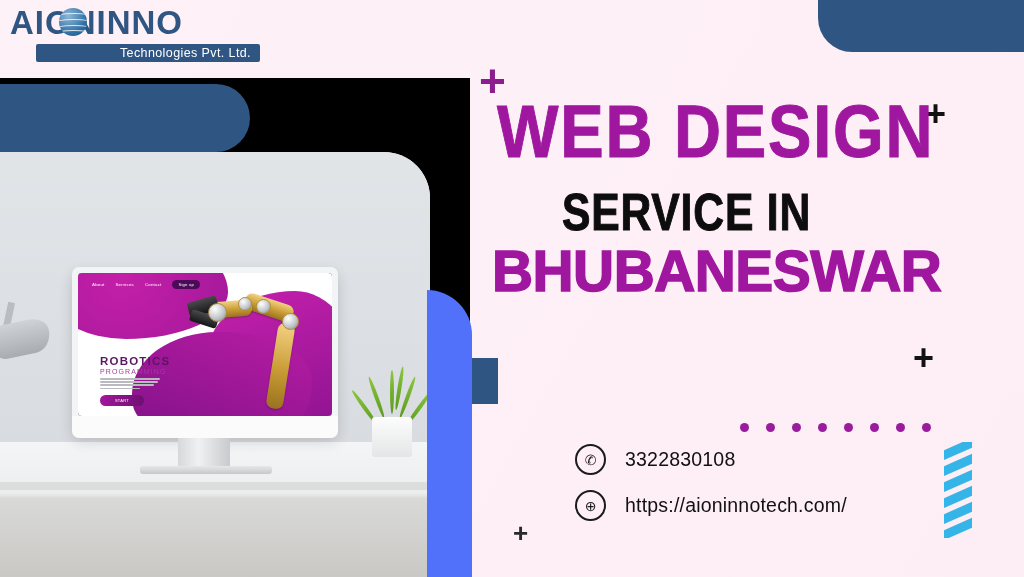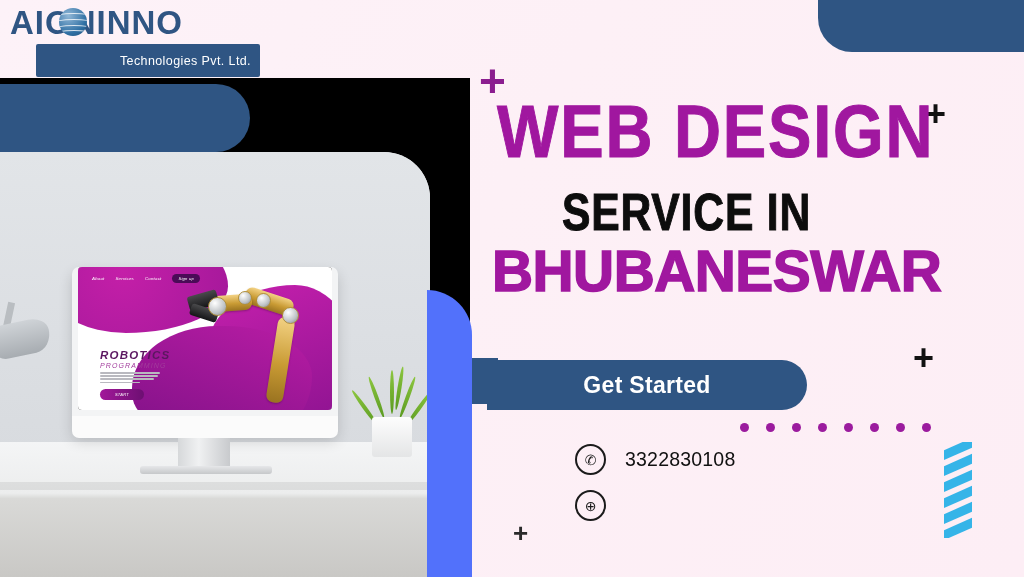--- a/index.html
+++ b/index.html
@@ -36,21 +36,21 @@
     background:linear-gradient(180deg,#f4f5f6 0%,#eceded 38%,#d9d9d7 42%,#c9c8c5 100%);}
   .desk-edge{position:absolute;left:0;top:330px;width:100%;height:8px;background:rgba(0,0,0,.07);}
   
   .lamp-head{position:absolute;left:-12px;top:170px;width:62px;height:34px;
     background:linear-gradient(180deg,#cfd3d7,#a7acb1);
     border-radius:50% 50% 46% 46%/70% 70% 100% 100%;transform:rotate(-12deg);}
   .lamp-arm{position:absolute;left:4px;top:150px;width:7px;height:40px;background:#b9bdc1;transform:rotate(12deg);}
   
   .mon-body{position:absolute;left:72px;top:115px;width:266px;height:168px;
     background:#f3f4f5;border-radius:7px;box-shadow:0 6px 14px rgba(0,0,0,.16);}
-  .mon-screen{position:absolute;left:78px;top:115px;width:254px;height:143px;background:#111;border-radius:4px;overflow:hidden;font-style:italic;}
+  .mon-screen{position:absolute;left:78px;top:121px;width:254px;height:143px;background:#111;border-radius:4px;overflow:hidden;}
   .mon-chin{position:absolute;left:72px;top:264px;width:266px;height:22px;background:#fbfbfb;border-radius:0 0 7px 7px;}
   .mon-neck{position:absolute;left:178px;top:286px;width:52px;height:30px;
     background:linear-gradient(90deg,#d6d8da,#f0f1f2 40%,#c8cacd);}
   .mon-foot{position:absolute;left:140px;top:314px;width:132px;height:8px;
     background:linear-gradient(180deg,#e6e7e9,#c6c8ca);border-radius:3px;}
   
   .sc-bg{position:absolute;inset:0;background:#fff;}
   .sc-blob1{position:absolute;left:-26px;top:-38px;width:176px;height:104px;
     background:radial-gradient(circle at 40% 40%,#c41fa8,#a3189a);
     border-radius:50% 50% 58% 42%/60% 55% 45% 40%;}
@@ -128,21 +128,21 @@
     display:flex;align-items:center;justify-content:center;font-size:14px;color:#1b1b1b;flex:none;}
   .ctxt{font-size:19.5px;color:#111;letter-spacing:.2px;}
   .stripes{position:absolute;left:474px;top:442px;width:28px;height:96px;overflow:hidden;}
   .stripes i{position:absolute;left:-12px;width:54px;height:9px;background:#35b4e8;transform:rotate(-24deg);display:block;}
   
   .logo{position:absolute;left:10px;top:6px;width:250px;height:60px;}
   .logo-word{position:absolute;left:0;top:0;font-size:33px;font-weight:bold;color:#2f5583;letter-spacing:1px;line-height:1;}
   .logo-globe{position:absolute;left:49px;top:2px;width:28px;height:28px;border-radius:50%;
     background:radial-gradient(circle at 34% 28%,#8fb6d6,#2f6fa3 65%,#1d4f79);overflow:hidden;}
   .logo-globe i{position:absolute;left:-6px;width:42px;height:8px;border-top:1.4px solid rgba(255,255,255,.8);border-radius:50%;display:block;}
-  .logo-bar{position:absolute;left:26px;top:38px;width:224px;height:33px;background:#2f5583;border-radius:2px;
+  .logo-bar{position:absolute;left:26px;top:38px;width:224px;height:18px;background:#2f5583;border-radius:2px;
     display:flex;align-items:center;justify-content:flex-end;padding-right:9px;box-sizing:border-box;padding-left:12px;}
   .logo-sub{color:#fff;font-size:12.5px;letter-spacing:.4px;}
 </style>
 </head>
 <body>
 
 <div class="banner">
 
   <div class="bg-base"></div>
   <div class="bg-black-left"></div>
@@ -230,40 +230,40 @@
 
     <div class="plus plus-1">+</div>
     <div class="plus plus-2">+</div>
     <div class="plus plus-3">+</div>
     <div class="plus plus-4">+</div>
 
     <div class="h-web">WEB DESIGN</div>
     <div class="h-service">SERVICE IN</div>
     <div class="h-city">BHUBANESWAR</div>
 
-    <div class="cta">Get Started</div>
 
     <div class="dots">
       <i></i>
         <i></i>
         <i></i>
         <i></i>
         <i></i>
         <i></i>
         <i></i>
         <i></i>
     </div>
 
     <div class="contact">
       <div class="crow">
         <span class="cicon">✆</span>
         <span class="ctxt">3322830108</span>
       </div>
       <div class="crow">
         <span class="cicon">⊕</span>
+        <span class="ctxt">https://aioninnotech.com/</span>
       </div>
     </div>
 
     <div class="stripes">
       <i style="top:2px"></i>
         <i style="top:18px"></i>
         <i style="top:34px"></i>
       <i style="top:50px"></i>
         <i style="top:66px"></i>
         <i style="top:82px"></i>

